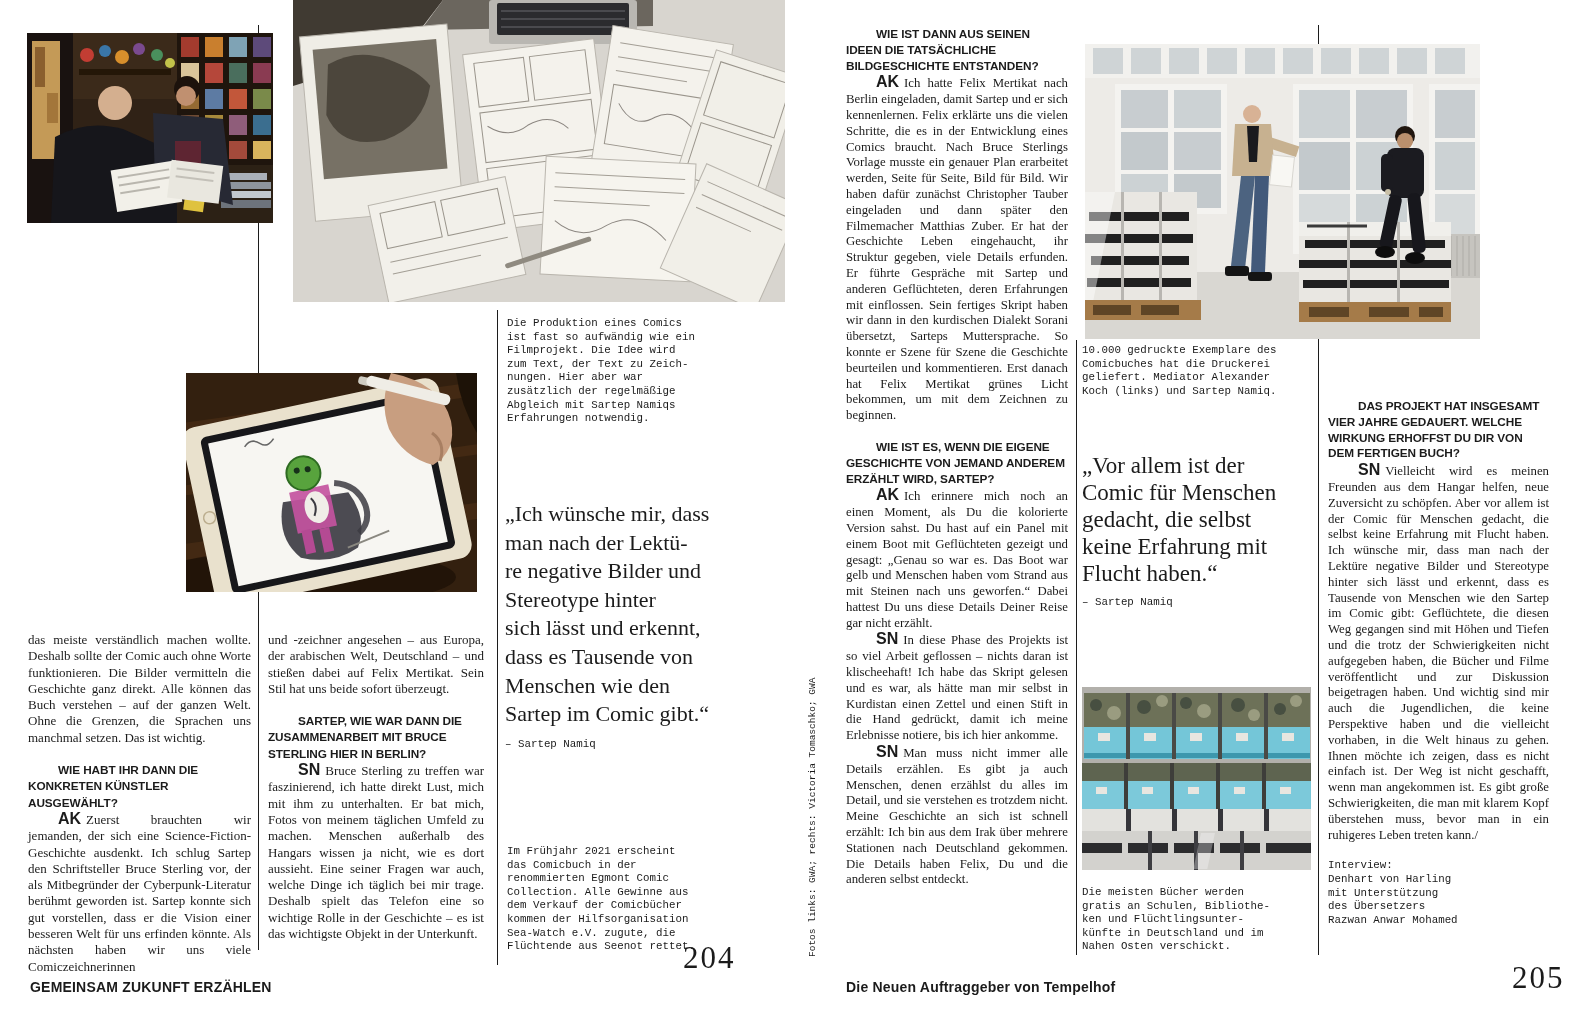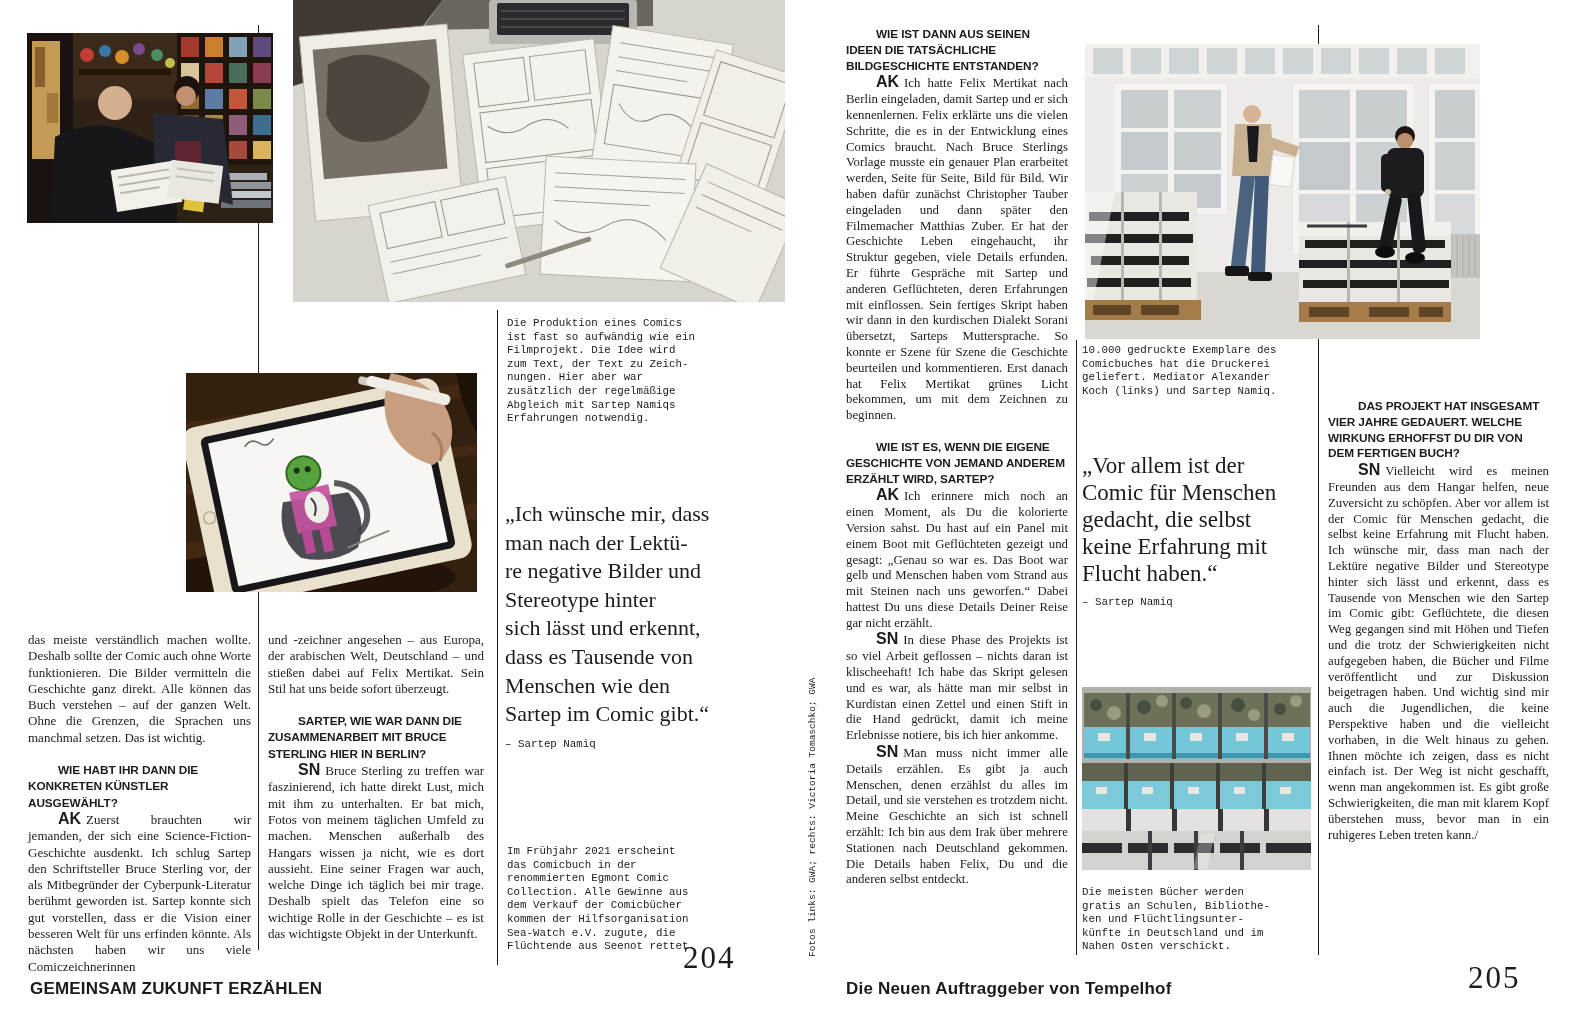--- a/index.html
+++ b/index.html
@@ -28,21 +28,21 @@
   .mono {
     font-family:"Liberation Mono", monospace; font-size:10.8px;
     line-height:13.6px; white-space:pre-line; color:#1a1a1a;
   }
   .quote { font-size:22px; line-height:28.6px; white-space:pre-line; }
   .quote2 { font-size:23px; line-height:27px; }
   .attr { margin-top:9px; }
 
   .vcredit { transform:rotate(-90deg); transform-origin:0 0; width:282px; white-space:nowrap; font-size:9.5px; }
 
-  .footer-title { font-family:"Liberation Sans", sans-serif; font-weight:bold; font-size:17px; letter-spacing:0.2px; }
+  .footer-title { font-family:"Liberation Sans", sans-serif; font-weight:bold; font-size:14px; letter-spacing:0.2px; }
   .pagenum { font-size:31px; letter-spacing:2px; }
   .interview { margin-top:16px; }
 </style>
 </head>
 <body>
 
 <div class="spread">
 
   <div class="abs rule" style="left:258px;top:25px;height:925px"></div>
   <div class="abs rule" style="left:497px;top:310px;height:655px"></div>
@@ -463,18 +463,23 @@
 
   <div class="abs mono" style="left:1082px;top:886px;width:245px">Die meisten Bücher werden
 gratis an Schulen, Bibliothe-
 ken und Flüchtlingsunter-
 künfte in Deutschland und im
 Nahen Osten verschickt.</div>
 
   <div class="abs body-col tight" style="left:1328px;top:399px;width:221px">
     <div class="q first">DAS PROJEKT HAT INSGESAMT VIER JAHRE GEDAUERT. WELCHE WIRKUNG ERHOFFST DU DIR VON DEM FERTIGEN BUCH?</div>
     <p class="ind"><span class="spk">SN</span><span>Vielleicht wird es meinen Freunden aus dem Hangar helfen, neue Zuversicht zu schöpfen. Aber vor allem ist der Comic für Menschen gedacht, die selbst keine Erfahrung mit Flucht haben. Ich wünsche mir, dass man nach der Lektüre negative Bilder und Stereotype hinter sich lässt und erkennt, dass es Tausende von Menschen wie den Sartep im Comic gibt: Geflüchtete, die diesen Weg gegangen sind mit Höhen und Tiefen und die trotz der Schwierigkeiten nicht aufgegeben haben, die Bücher und Filme veröffentlicht und zur Diskussion beigetragen haben. Und wichtig sind mir auch die Jugendlichen, die keine Perspektive haben und die vielleicht vorhaben, in die Welt hinaus zu gehen. Ihnen möchte ich zeigen, dass es nicht einfach ist. Der Weg ist nicht geschafft, wenn man angekommen ist. Es gibt große Schwierigkeiten, die man mit klarem Kopf überstehen muss, bevor man in ein ruhigeres Leben treten kann./</span></p>
+    <div class="mono interview">Interview:
+Denhart von Harling
+mit Unterstützung
+des Übersetzers
+Razwan Anwar Mohamed</div>
   </div>
 
   <div class="abs footer-title" style="left:846px;top:979px">Die Neuen Auftraggeber von Tempelhof</div>
-  <div class="abs pagenum" style="left:1468px;top:960px">205</div>
+  <div class="abs pagenum" style="left:1512px;top:960px">205</div>
 
 </div>
 
 </body></html>

